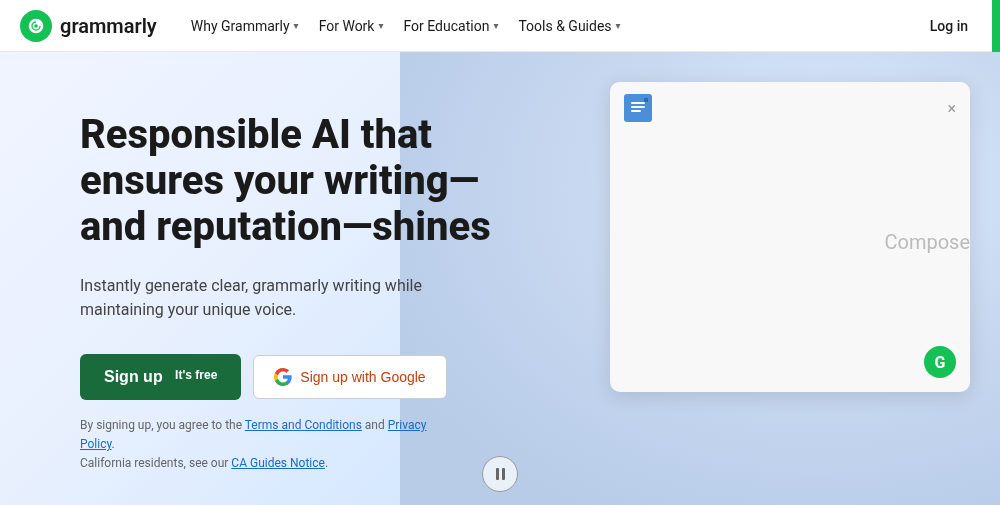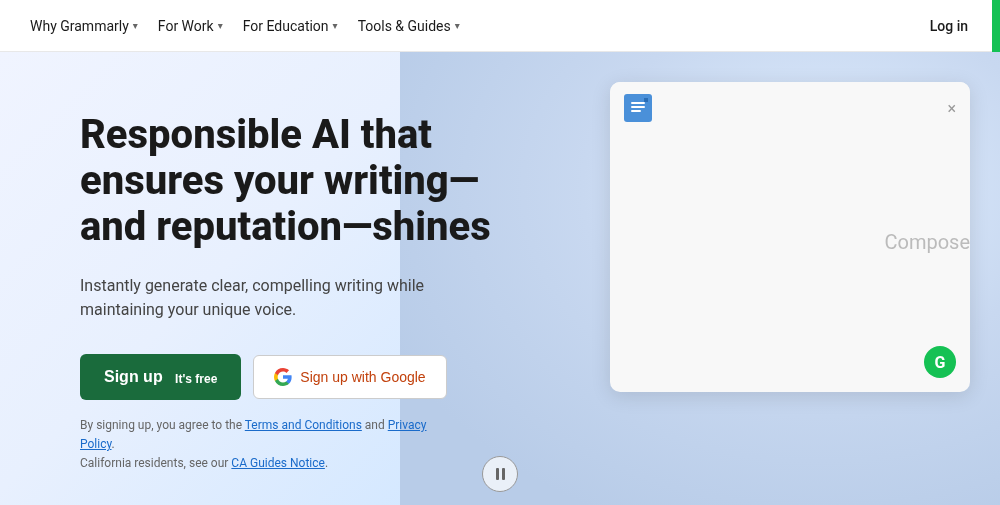--- a/index.html
+++ b/index.html
@@ -133,21 +133,21 @@
     .signup-btn {
       background: #1a6b3c;
       color: white;
       padding: 14px 24px;
       border-radius: 6px;
       font-size: 16px;
       font-weight: 700;
       cursor: pointer;
       border: none;
       display: flex;
-      align-items: flex-end;
+      align-items: flex-start;
       gap: 4px;
     }
     .signup-btn .its-free {
       font-weight: 700;
       font-size: 12px;
     }
     .google-btn {
       display: flex;
       align-items: center;
       gap: 8px;
@@ -258,20 +258,30 @@
       width: 3px;
       height: 12px;
       background: #666;
       border-radius: 1px;
     }
   </style>
 </head>
 <body>
 
 <nav class="navbar">
+  <div class="logo-area">
+    <div class="logo-circle">
+      <svg width="18" height="18" viewBox="0 0 20 20" fill="none">
+        <path d="M10 2C5.58 2 2 5.58 2 10s3.58 8 8 8 8-3.58 8-8-3.58-8-8-8z" fill="white"></path>
+        <path d="M10 5.5c-2.48 0-4.5 2.02-4.5 4.5s2.02 4.5 4.5 4.5 4.5-2.02 4.5-4.5" stroke="#15c154" stroke-width="1.5" fill="none"></path>
+        <circle cx="10" cy="10" r="2" fill="#15c154"></circle>
+      </svg>
+    </div>
+    <span class="logo-text">grammarly</span>
+  </div>
 
   <div class="nav-links">
     <div class="nav-item">
       <span>Why Grammarly</span>
       <span class="nav-chevron">▾</span>
     </div>
     <div class="nav-item">
       <span>For Work</span>
       <span class="nav-chevron">▾</span>
     </div>
@@ -289,21 +299,21 @@
     <span class="login-btn">Log in</span>
   </div>
   <div class="green-bar"></div>
 </nav>
 
 <section class="hero">
   <div class="hero-bg"></div>
 
   <div class="hero-left">
     <h1 class="hero-headline">Responsible AI that ensures your writing—and reputation—shines</h1>
-    <p class="hero-subtext">Instantly generate clear, compelling writing while maintaining your unique voice.</p>
+    <p class="hero-subtext">Instantly generate clear, grammarly writing while maintaining your unique voice.</p>
 
     <div class="cta-row">
 
       <button class="signup-btn">
         <span>Sign up</span>&nbsp;<span class="its-free">It's free</span>
       </button>
 
       <button class="google-btn">
         <svg class="google-logo" viewBox="0 0 18 18" xmlns="http://www.w3.org/2000/svg">
           <path d="M17.64 9.2c0-.637-.057-1.251-.164-1.84H9v3.481h4.844c-.209 1.125-.843 2.078-1.796 2.716v2.259h2.908c1.702-1.567 2.684-3.875 2.684-6.615z" fill="#4285F4"></path>

